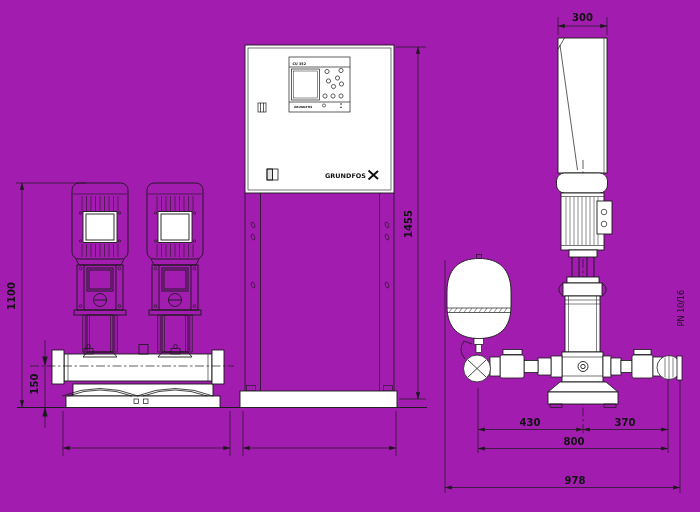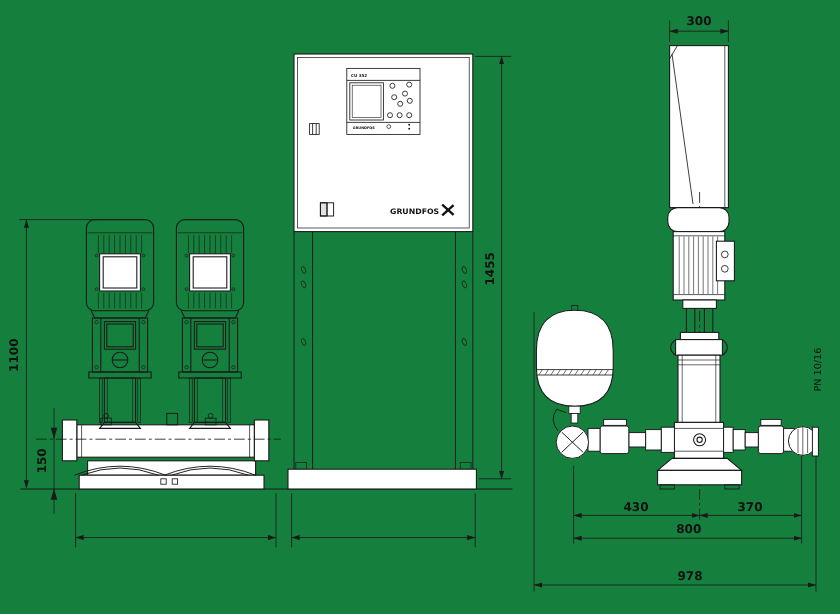--- a/index.html
+++ b/index.html
@@ -1,16 +1,16 @@
 <!DOCTYPE html>
 <html><head>
 <meta charset="utf-8">
 <style>
   html,body{margin:0;padding:0;background:#fff;}
-  .canvas{position:relative;width:700px;height:512px;background:#15803d;overflow:hidden;
+  .canvas{position:relative;width:700px;height:512px;background:#a21caf;overflow:hidden;
           font-family:"DejaVu Sans",sans-serif;}
   svg{position:absolute;left:0;top:0;}
   svg text{fill:#111;stroke:none;font-family:"DejaVu Sans",sans-serif;}
   .dim{font-size:10px;font-weight:bold;}
   .micro{font-weight:bold;}
 </style>
 </head>
 <body>
 
 <div class="canvas">

